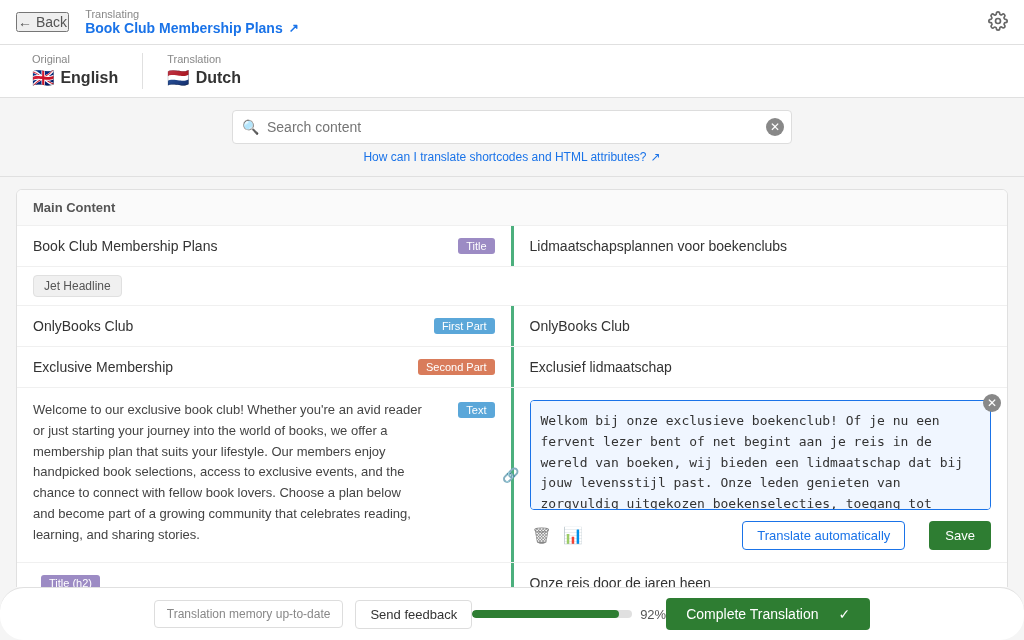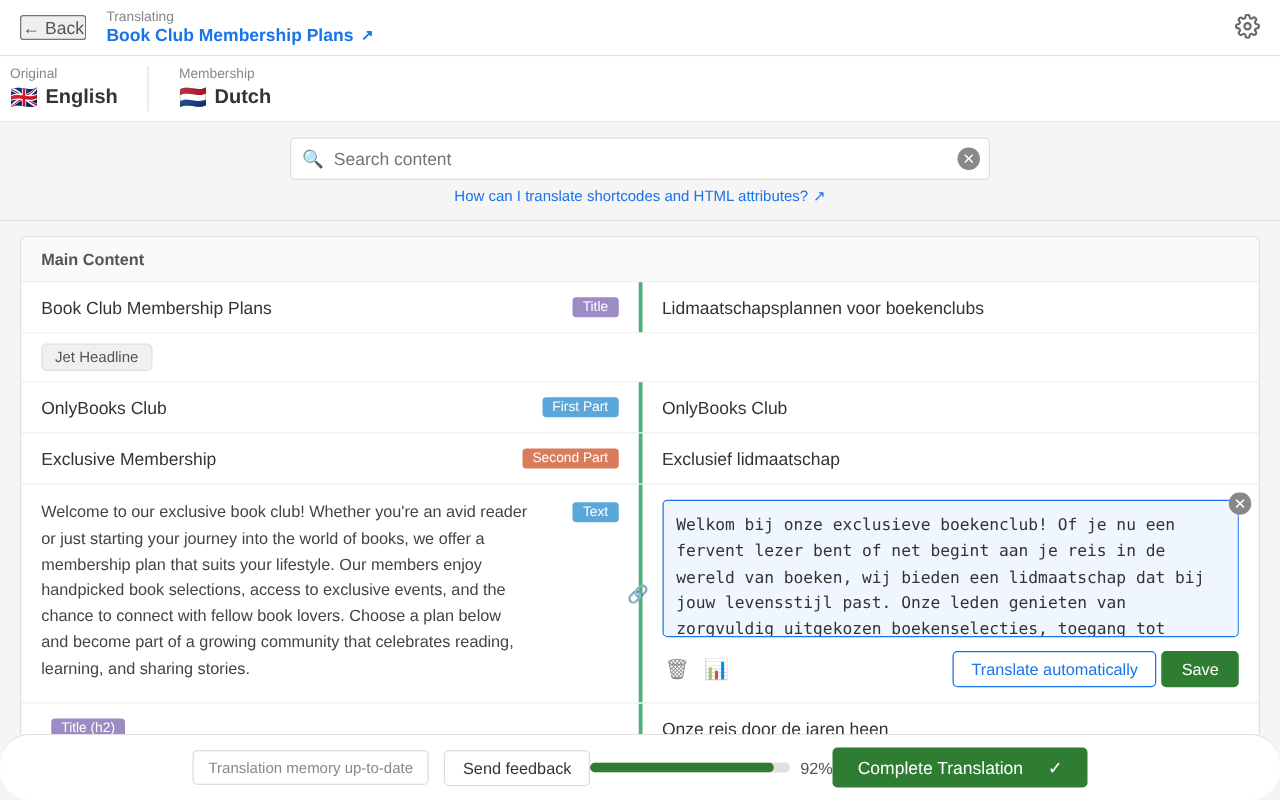--- a/index.html
+++ b/index.html
@@ -8,21 +8,21 @@
     
     .top-bar { background: #fff; border-bottom: 1px solid #e0e0e0; padding: 8px 16px; display: flex; align-items: center; justify-content: space-between; min-height: 42px; }
     .top-bar-left { display: flex; flex-direction: column; }
     .translating-label { font-size: 11px; color: #888; }
     .translating-title { display: flex; align-items: center; gap: 6px; font-size: 14px; font-weight: 600; color: #1a73e8; }
     .back-btn { display: flex; align-items: center; gap: 4px; color: #555; font-size: 14px; cursor: pointer; margin-right: 16px; }
     .top-bar-header { display: flex; align-items: center; }
     .gear-icon { width: 20px; height: 20px; cursor: pointer; color: #666; }
 
     
-    .lang-bar { background: #fff; border-bottom: 1px solid #e0e0e0; padding: 8px 8px; display: flex; align-items: center; }
+    .lang-bar { background: #fff; border-bottom: 1px solid #e0e0e0; padding: 8px 32px; display: flex; align-items: center; }
     .lang-section { display: flex; flex-direction: column; }
     .lang-label { font-size: 11px; color: #888; margin-bottom: 2px; }
     .lang-name { display: flex; align-items: center; gap: 6px; font-size: 16px; font-weight: 600; }
     .flag { font-size: 18px; }
     .lang-divider { width: 1px; background: #e0e0e0; height: 36px; margin: 0 24px; }
 
     
     .search-area { background: #f5f5f5; padding: 12px 16px; display: flex; flex-direction: column; align-items: center; gap: 6px; border-bottom: 1px solid #e0e0e0; }
     .search-wrapper { position: relative; width: 560px; }
     .search-icon-wrap { position: absolute; left: 10px; top: 50%; transform: translateY(-50%); color: #aaa; }
@@ -50,21 +50,21 @@
     
     .text-block-row { display: flex; align-items: stretch; border-bottom: 1px solid #f0f0f0; position: relative; }
     .text-block-left { flex: 1; padding: 12px 16px; display: flex; align-items: flex-start; justify-content: space-between; border-right: 3px solid #4caf7d; gap: 28px; }
     .text-block-content { font-size: 13px; color: #444; line-height: 1.6; flex: 1; }
     .text-block-tag { margin-left: 8px; margin-top: 2px; }
     .text-block-right { flex: 1; padding: 12px 16px; position: relative; }
     .translation-textarea { width: 100%; min-height: 110px; border: 1px solid #1a73e8; border-radius: 4px; padding: 10px; font-size: 13px; line-height: 1.6; color: #333; resize: none; outline: none; background: #f0f6ff; }
     .translation-actions { display: flex; align-items: center; justify-content: space-between; margin-top: 8px; }
     .translation-action-icons { display: flex; gap: 8px; }
     .action-icon-btn { background: none; border: none; cursor: pointer; color: #888; font-size: 16px; padding: 2px; }
-    .translation-buttons { display: flex; gap: 4px; }
+    .translation-buttons { display: flex; gap: 24px; }
     .translate-auto-btn { border: 1px solid #1a73e8; background: #fff; color: #1a73e8; border-radius: 4px; padding: 6px 14px; font-size: 13px; cursor: pointer; }
     .save-btn { background: #2e7d32; color: #fff; border: none; border-radius: 4px; padding: 6px 16px; font-size: 13px; cursor: pointer; }
     .close-overlay { position: absolute; right: 6px; top: 6px; background: #888; color: #fff; border: none; border-radius: 50%; width: 18px; height: 18px; font-size: 12px; cursor: pointer; display: flex; align-items: center; justify-content: center; }
 
     
     .bottom-bar { background: #fff; border-top: 1px solid #e0e0e0; padding: 10px 16px; display: flex; align-items: center; justify-content: center; min-height: 48px; border-radius: 24px; }
     .bottom-left { display: flex; align-items: center; gap: 12px; }
     .memory-badge { border: 1px solid #ddd; border-radius: 4px; padding: 6px 12px; font-size: 12px; color: #888; }
     .feedback-btn { border: 1px solid #ddd; border-radius: 4px; padding: 6px 14px; font-size: 13px; background: #fff; cursor: pointer; color: #333; }
     .progress-area { display: flex; align-items: center; gap: 8px; }
@@ -101,21 +101,21 @@
 <div class="lang-bar">
   <div class="lang-section">
     <span class="lang-label">Original</span>
     <div class="lang-name">
       <span class="flag">🇬🇧</span>
       <span>English</span>
     </div>
   </div>
   <div class="lang-divider"></div>
   <div class="lang-section">
-    <span class="lang-label">Membership</span>
+    <span class="lang-label">Translation</span>
     <div class="lang-name">
       <span class="flag">🇳🇱</span>
       <span>Dutch</span>
     </div>
   </div>
 </div>
 
 <div class="search-area">
   <div class="search-wrapper">
     <span class="search-icon-wrap">🔍</span>

